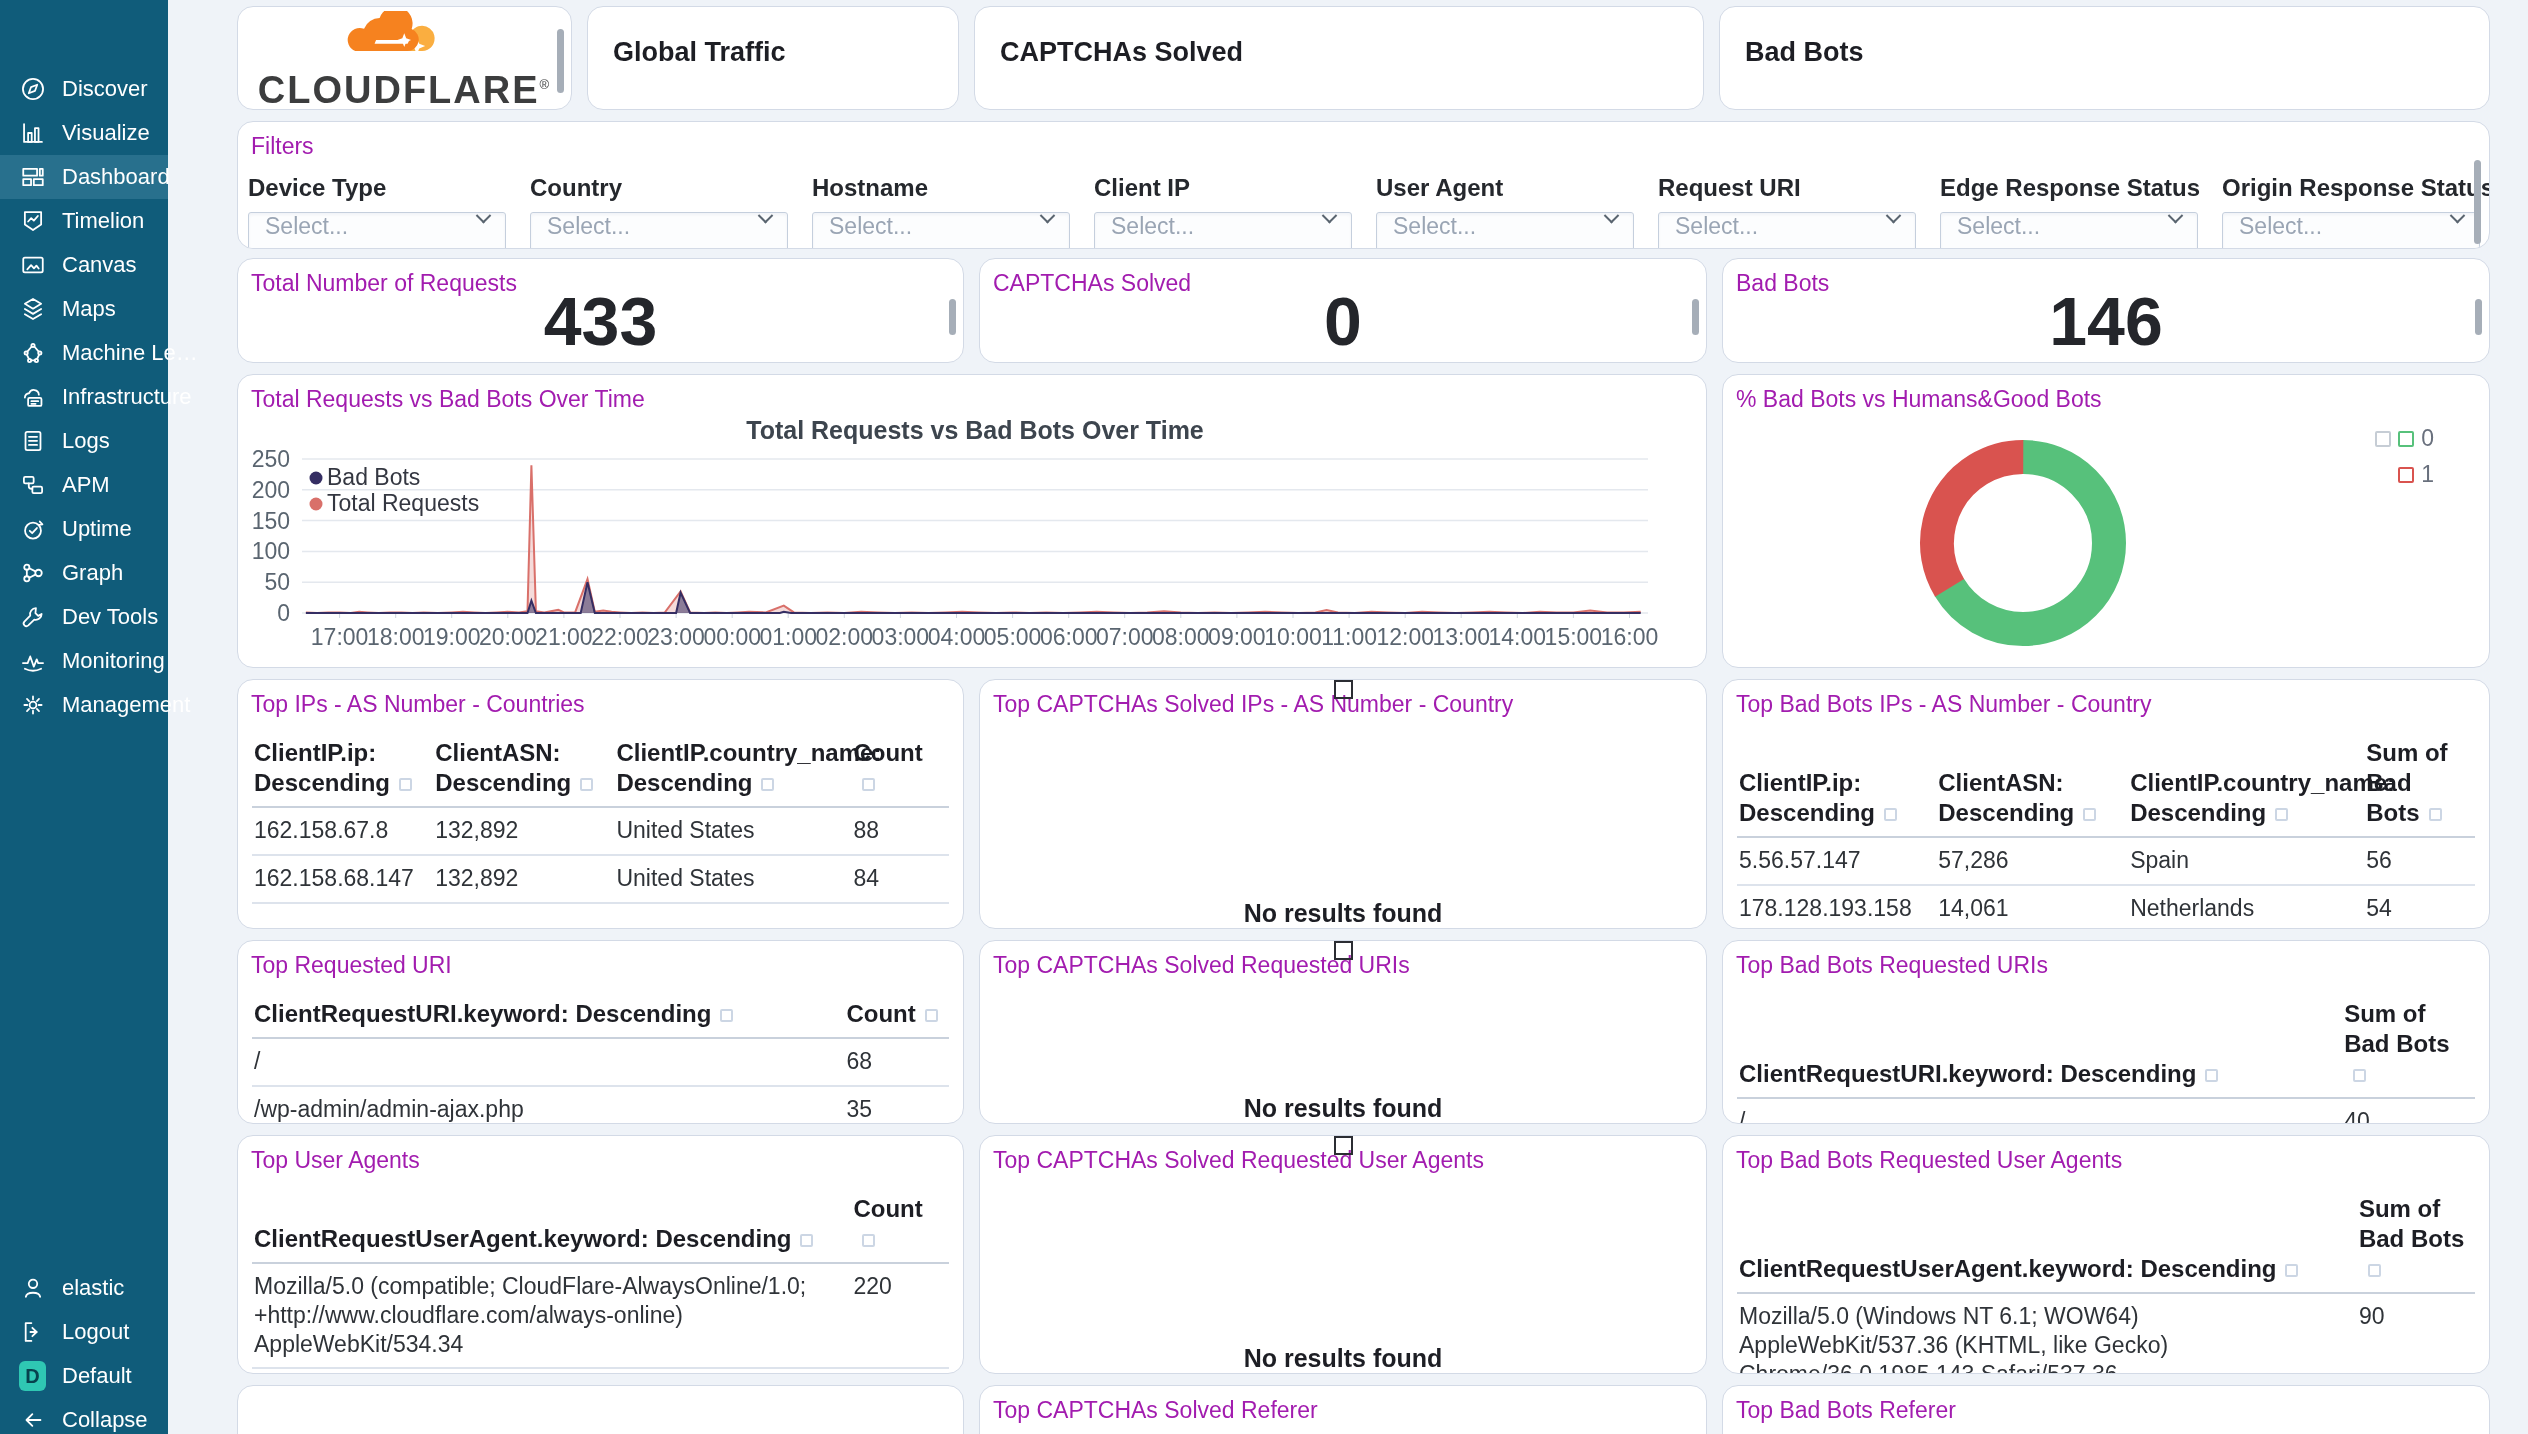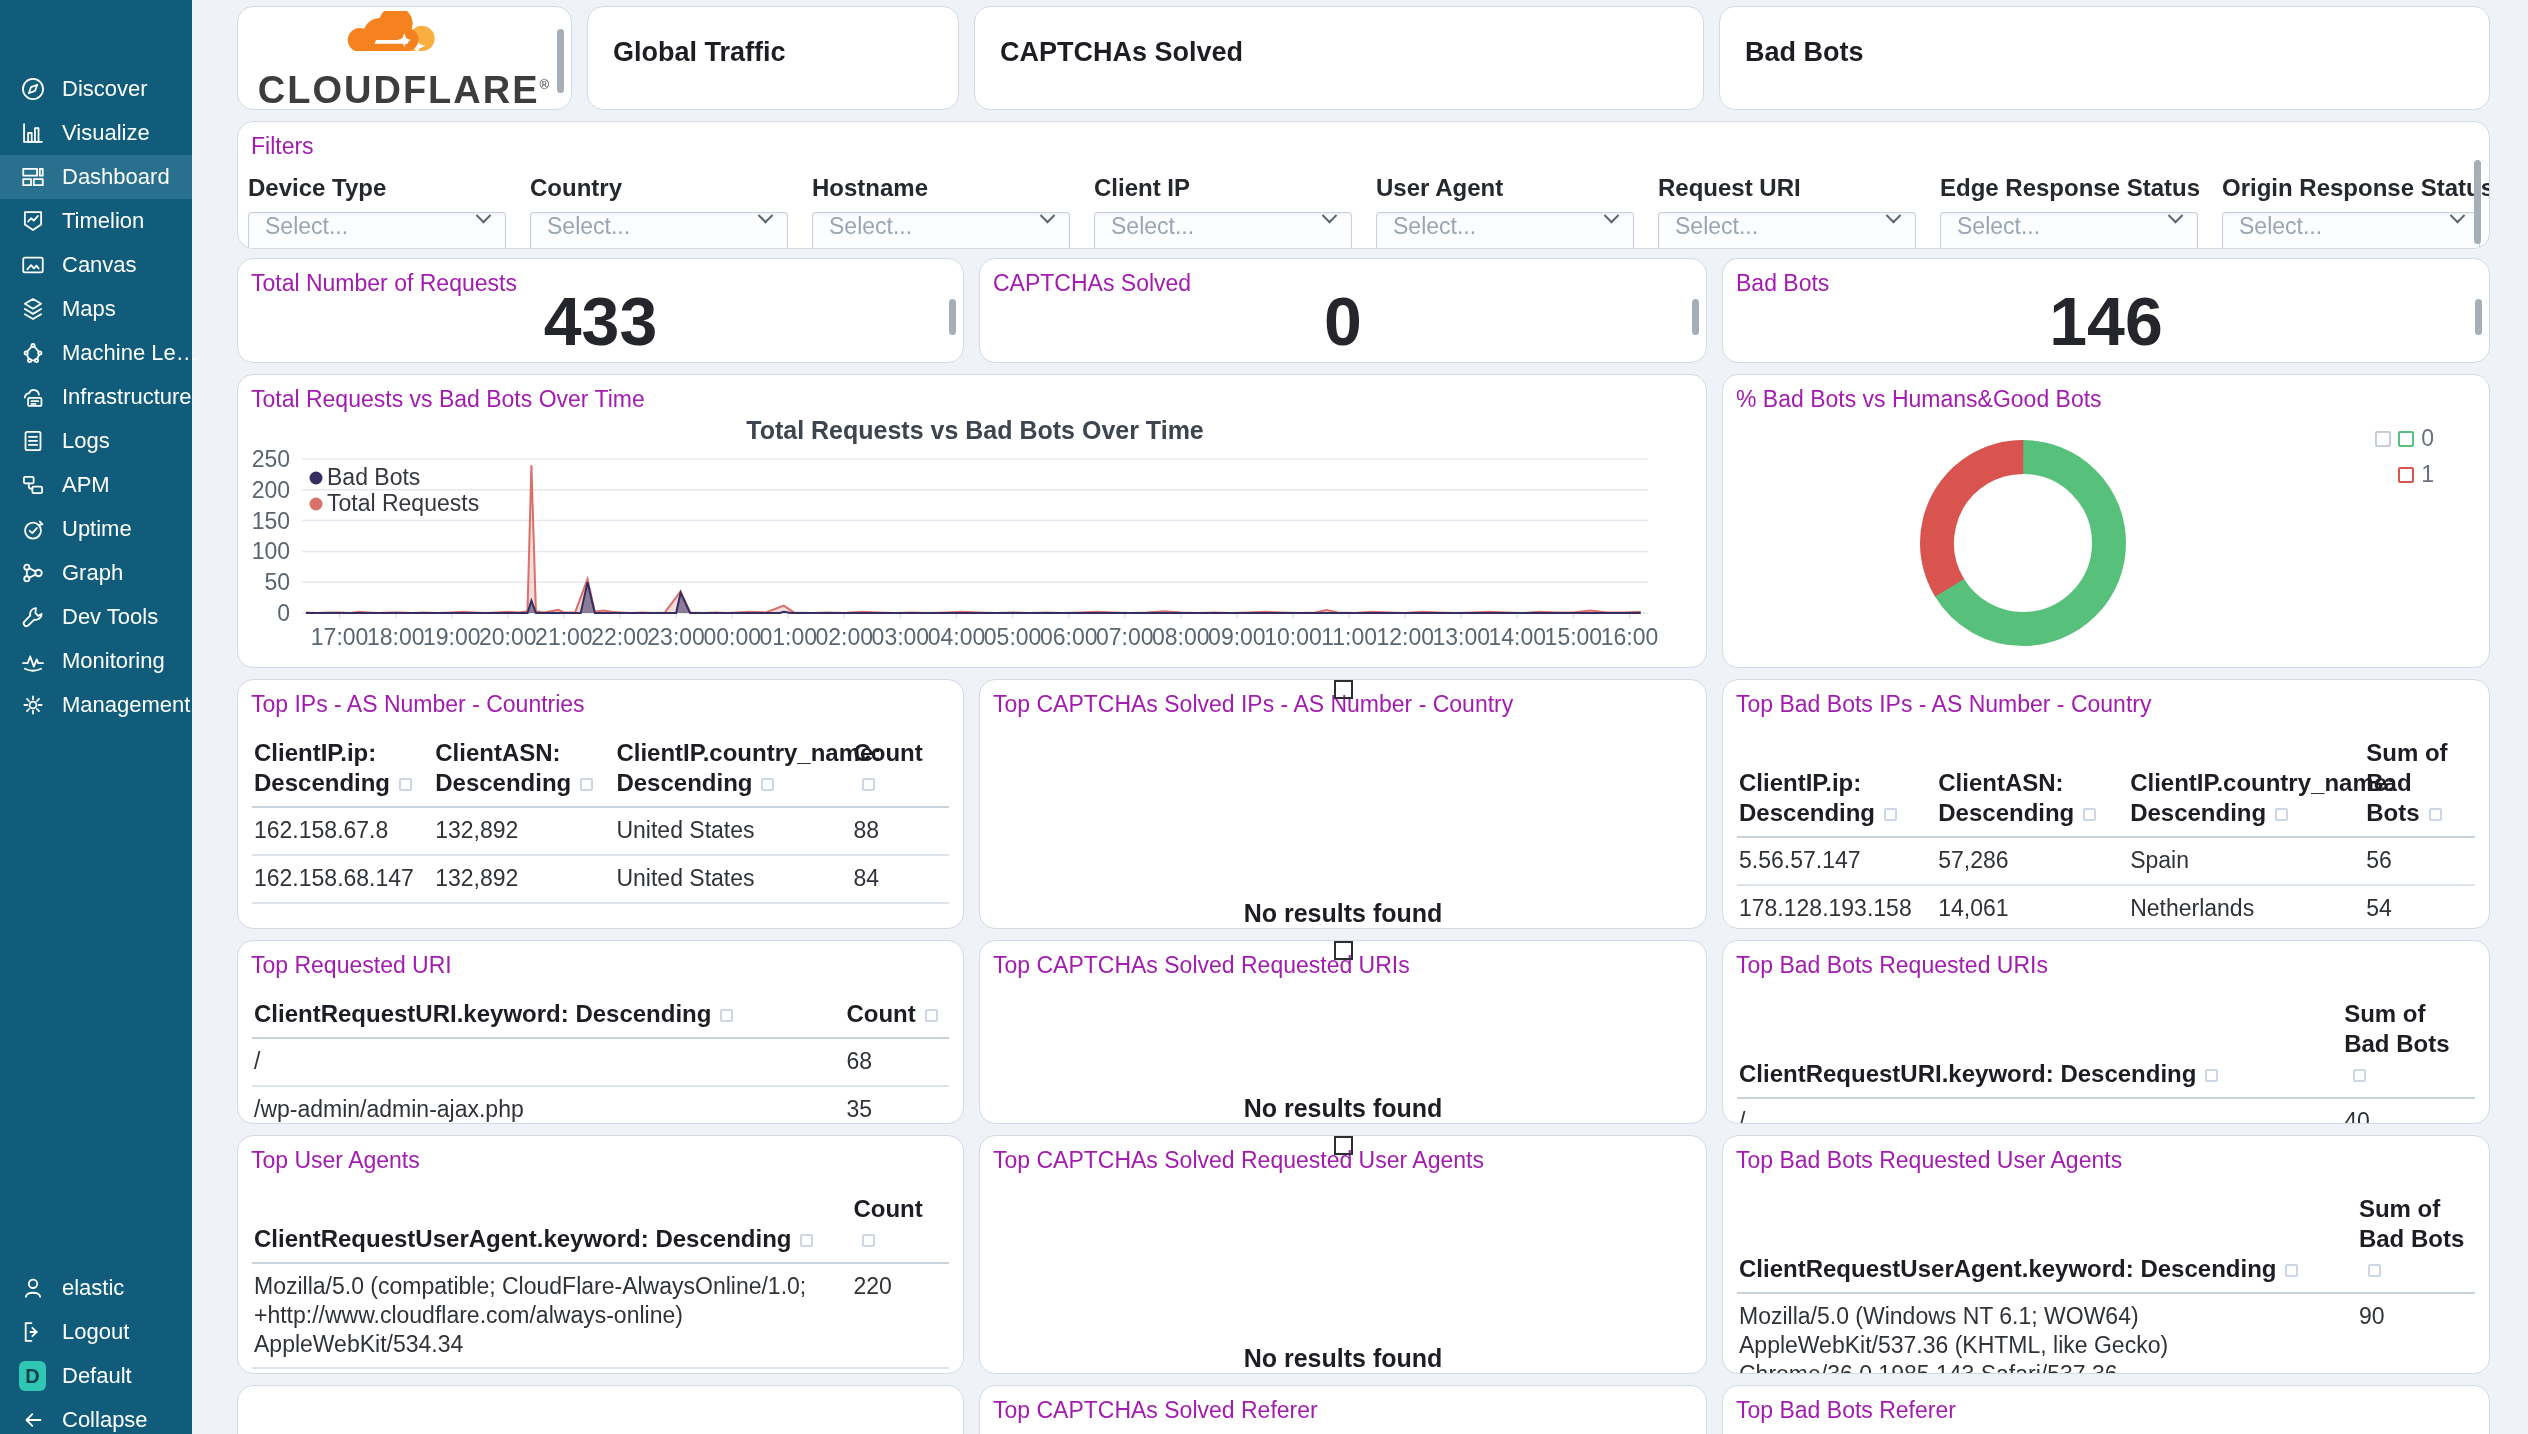--- a/index.html
+++ b/index.html
@@ -1,20 +1,20 @@
 <!DOCTYPE html>
 <html><head>
 <meta charset="utf-8">
 <style>
   * { box-sizing: border-box; margin: 0; padding: 0; }
   html, body { width: 2528px; height: 1434px; overflow: hidden; }
   body { font-family: "Liberation Sans", sans-serif; background: #eff3f8; color: #343741; }
 
   
-  .sidebar { position: fixed; left: 0; top: 0; width: 192px; height: 1434px; background: #105c7a; z-index: 10; }
+  .sidebar { position: fixed; left: 0; top: 0; width: 168px; height: 1434px; background: #105c7a; z-index: 10; }
   .side-nav { padding-top: 67px; }
   .side-item { height: 44px; display: flex; align-items: center; padding-left: 19px; gap: 16px; color: #fff; font-size: 22px; font-weight: 500; cursor: pointer; white-space: nowrap; }
   .side-item.active { background: #28708d; }
   .side-item .icon { width: 27px; height: 27px; flex: 0 0 27px; display: flex; align-items: center; justify-content: center; }
   .side-item .icon svg { width: 26px; height: 26px; fill: none; stroke: #fff; stroke-width: 1.1; stroke-linecap: round; stroke-linejoin: round; }
   .side-footer { position: absolute; left: 0; bottom: -8px; width: 100%; }
   .space-badge { width: 30px; height: 30px; border-radius: 6px; background: #2fc7b3; color: #07414d; font-weight: bold; font-size: 20px; display: flex; align-items: center; justify-content: center; }
 
   
   .main { margin-left: 178px; padding: 6px 38px 0 59px; }

